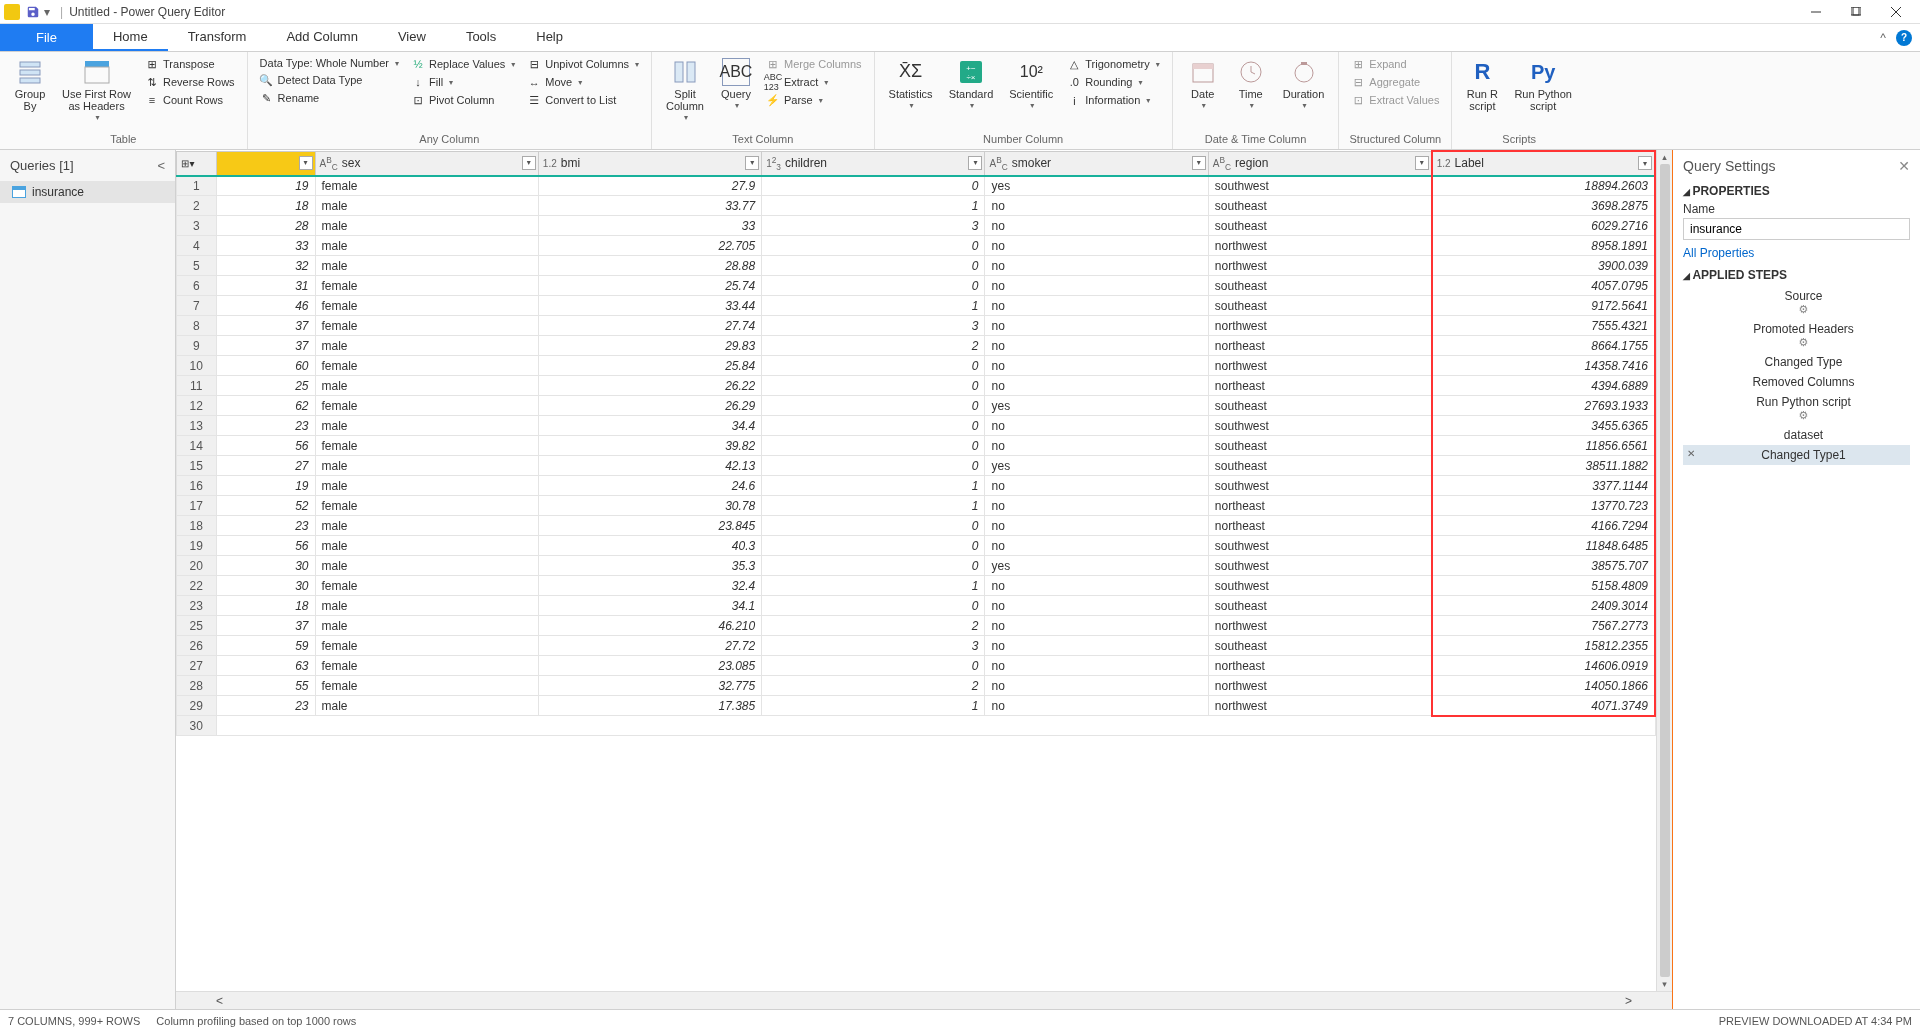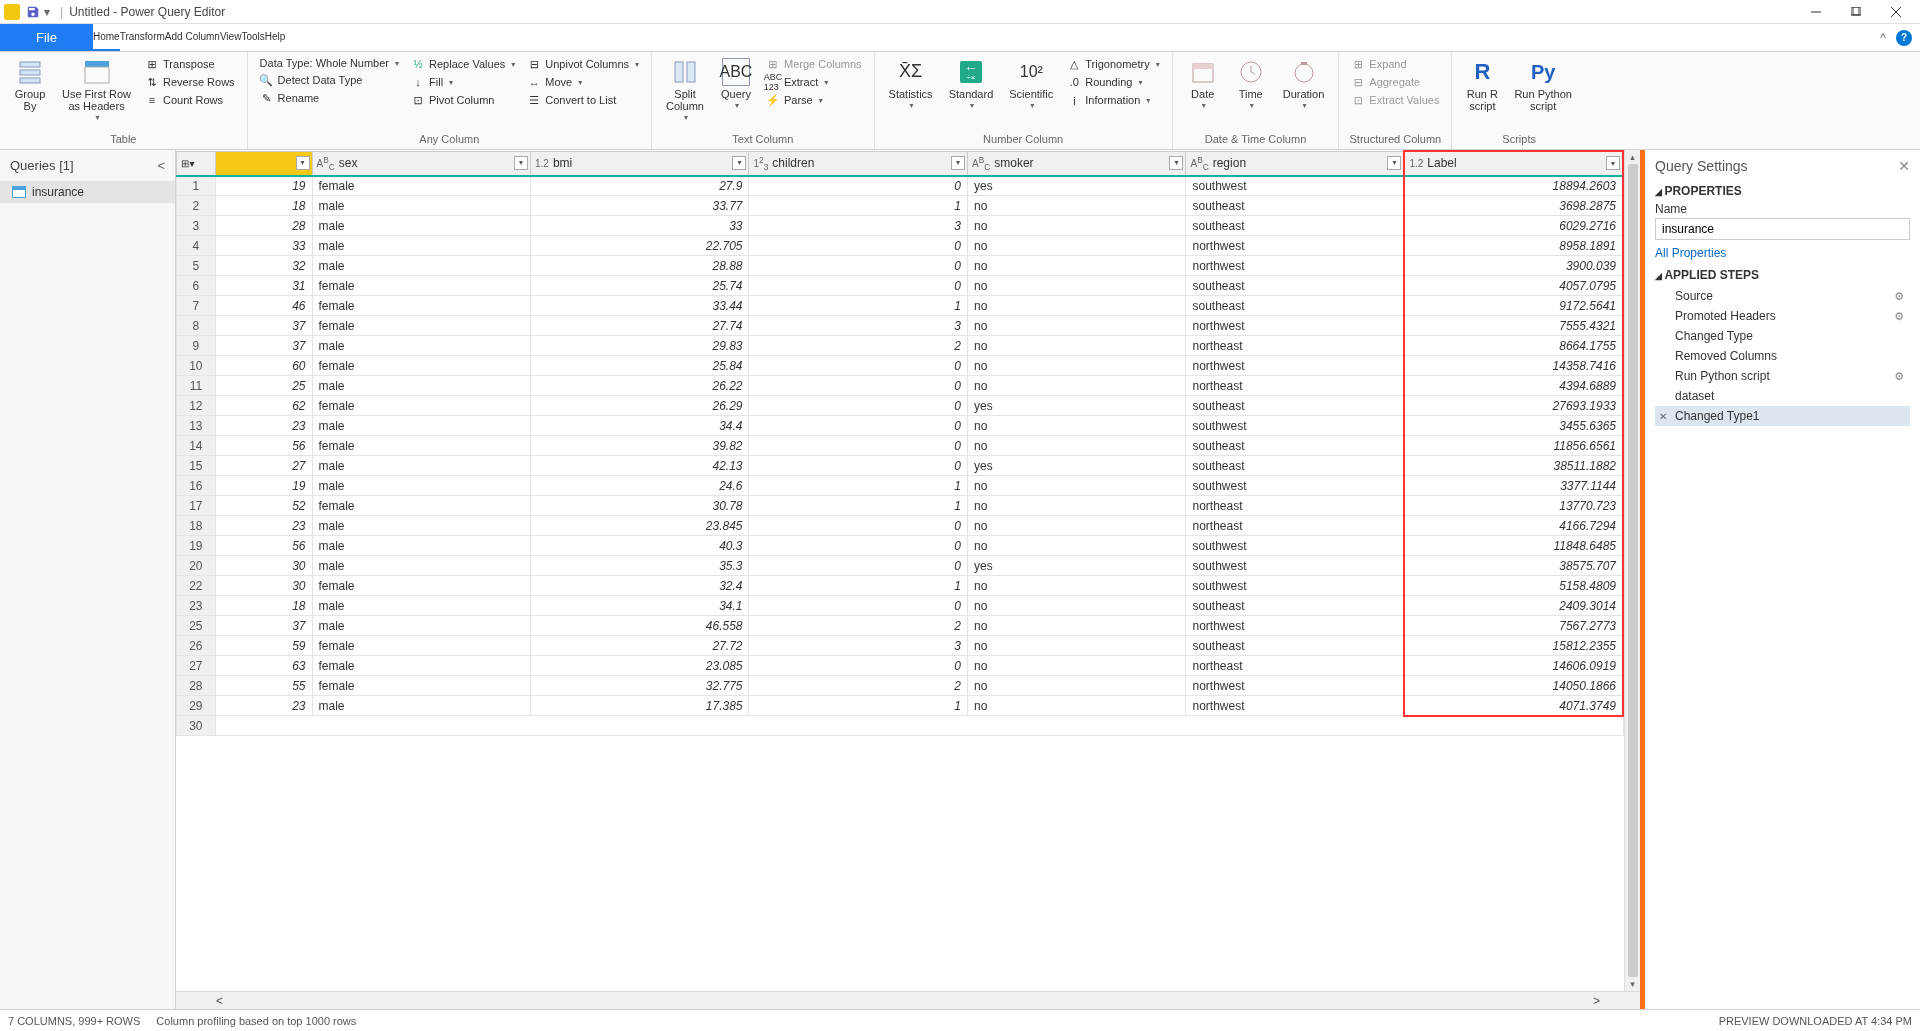--- a/index.html
+++ b/index.html
@@ -10,21 +10,21 @@
 .title-bar .pbi-icon { width: 16px; height: 16px; background: #f2c811; border-radius: 2px; margin-right: 6px; }
 .title-bar .save-icon { width: 14px; height: 14px; margin-right: 4px; color: #5b5fc7; }
 .title-bar .divider { color: #aaa; margin: 0 6px; }
 .title-bar .title-text { color: #444; font-size: 12px; }
 .title-bar .spacer { flex: 1; }
 .title-bar .win-btn { width: 40px; height: 24px; display: flex; align-items: center; justify-content: center; color: #333; }
 
 
 .menu-row { display: flex; align-items: center; height: 28px; border-bottom: 1px solid #d0d0d0; }
 .menu-row .file-tab { background: #1f7cf2; color: #fff; padding: 0 36px; height: 100%; display: flex; align-items: center; font-size: 13px; }
-.menu-row .tab { padding: 0 0; height: 100%; display: flex; align-items: center; font-size: 10px; color: #333; border-bottom: 2px solid transparent; }
+.menu-row .tab { padding: 0 20px; height: 100%; display: flex; align-items: center; font-size: 13px; color: #333; border-bottom: 2px solid transparent; }
 .menu-row .tab.active { border-bottom: 2px solid #1f7cf2; background: #fff; }
 .menu-row .spacer { flex: 1; }
 .menu-row .help-icon { width: 16px; height: 16px; border-radius: 50%; background: #0178d4; color: #fff; display: flex; align-items: center; justify-content: center; margin-right: 8px; font-size: 10px; font-weight: bold; }
 
 
 .ribbon { display: flex; height: 98px; border-bottom: 1px solid #d0d0d0; background: #fafafa; }
 .ribbon-group { border-right: 1px solid #e0e0e0; padding: 4px 8px 2px; display: flex; flex-direction: column; }
 .ribbon-group .group-body { flex: 1; display: flex; align-items: flex-start; gap: 4px; }
 .ribbon-group .group-label { text-align: center; font-size: 11px; color: #666; padding: 2px 0; }
 .big-btn { display: flex; flex-direction: column; align-items: center; justify-content: center; padding: 2px 6px; gap: 2px; font-size: 11px; line-height: 1.1; text-align: center; min-width: 44px; }
@@ -59,28 +59,28 @@
 .col-children { width: 158px; }
 .col-smoker { width: 158px; }
 .col-region { width: 158px; }
 .col-label { width: 158px; }
 
 .vscroll { width: 16px; background: #f0f0f0; border-left:1px solid #ddd; }
 .hscroll-row { height: 18px; background: #f0f0f0; border-top:1px solid #ddd; display:flex; align-items:center; padding: 0 40px; color:#555; }
 .hscroll-row .arrow { font-size: 12px; }
 
 
-.settings-pane { width: 280px; border-left: 5px solid #f97316; padding: 8px 10px; font-size: 12px; }
+.settings-pane { width: 248px; border-left: 1px solid #f97316; padding: 8px 10px; font-size: 12px; }
 .settings-pane .pane-title { font-size: 14px; color: #555; margin-bottom: 10px; display:flex; justify-content:space-between; align-items:center;}
 .settings-pane .section-head { font-weight: bold; font-size: 12px; color: #333; margin: 8px 0 4px; }
 .settings-pane .section-head::before { content: "◢ "; font-size: 9px; color:#333; }
 .settings-pane input.name { width: 100%; border: 1px solid #ccc; padding: 3px 6px; font-size: 12px; }
 .settings-pane .link { color: #0066cc; margin-top: 6px; display: block; }
 .steps-list { margin-top: 4px; }
-.steps-list .step { padding: 3px 6px 3px 20px; position: relative; display:flex; justify-content:space-between; align-items:center;}
+.steps-list .step { padding: 3px 6px 3px 20px; position: relative; display:flex; justify-content:space-between; align-items:center;flex-direction:column;}
 .steps-list .step.selected { background: #dce6ee; }
 .steps-list .step .gear { color: #888; font-size: 11px; }
 .steps-list .step.selected::before { content: "✕"; position:absolute; left:4px; color:#666; font-size:10px;}
 
 
 .status-bar { height: 22px; border-top: 1px solid #d0d0d0; display: flex; align-items: center; padding: 0 8px; font-size: 11px; color: #555; gap: 16px; }
 .status-bar .spacer { flex:1; }
 
 svg { display:block; }
 </style>
@@ -641,21 +641,21 @@
                 <td class="num">34.1</td>
                 <td class="num">0</td>
                 <td class="txt">no</td>
                 <td class="txt">southeast</td>
                 <td class="num" style="border-left:2px solid #f33;border-right:2px solid #f33">2409.3014</td>
               </tr>
               <tr>
                 <td class="rownum">25</td>
                 <td class="num">37</td>
                 <td class="txt">male</td>
-                <td class="num">46.558</td>
+                <td class="num">46.210</td>
                 <td class="num">2</td>
                 <td class="txt">no</td>
                 <td class="txt">northwest</td>
                 <td class="num" style="border-left:2px solid #f33;border-right:2px solid #f33">7567.2773</td>
               </tr>
               <tr>
                 <td class="rownum">26</td>
                 <td class="num">59</td>
                 <td class="txt">female</td>
                 <td class="num">27.72</td>

